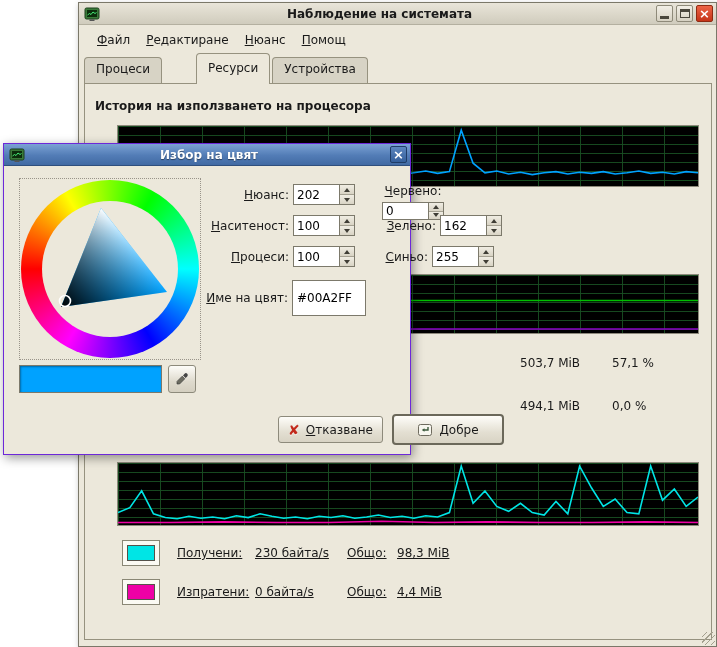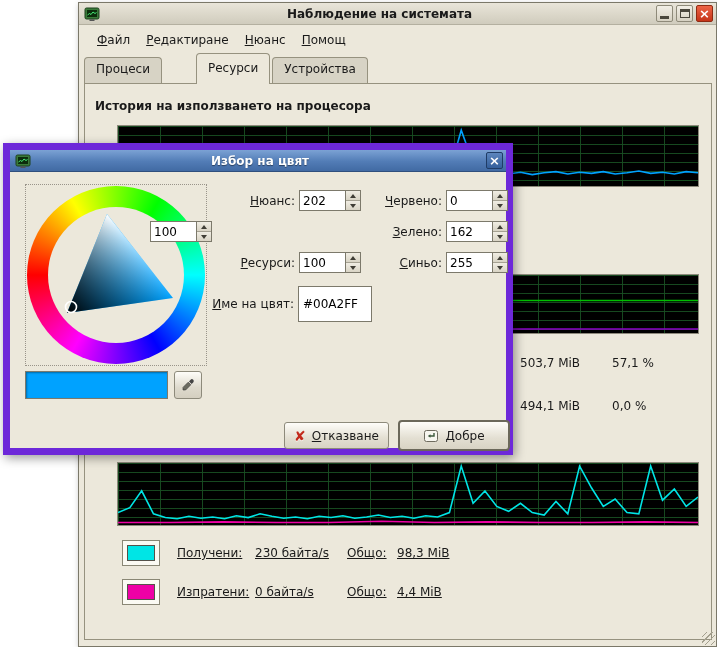--- a/index.html
+++ b/index.html
@@ -54,21 +54,21 @@
             background:#fbfaf3; border:1px solid #8a8775; margin-right:17px; cursor:pointer; }
   .chip { display:block; width:28px; height:16px; border:1px solid #55524a; }
   .leg-label { display:inline-block; width:78px; }
   .leg-rate  { display:inline-block; width:92px; }
   .leg-total-label { display:inline-block; width:50px; }
 
   .resize-grip { position:absolute; right:1px; bottom:1px; width:13px; height:13px; cursor:nwse-resize;
                  background:repeating-linear-gradient(135deg, transparent 0 3px, #a39f8e 3px 4px); }
 
   
-  .dialog { left:3px; top:143px; width:510px; height:312px; z-index:10; border:7px solid #6d28d9;
+  .dialog { left:3px; top:143px; width:408px; height:312px; z-index:10; border:1px solid #6d28d9;
             box-shadow:2px 3px 10px rgba(0,0,0,.4); }
   .dialog .titlebar { background:linear-gradient(#7ba2d4,#527cb6 55%,#416aa3); border-bottom:1px solid #2f4f7d; }
   .dialog .titlebar .title { color:#fff; text-shadow:0 1px 1px rgba(0,0,0,.45); }
 
   .wheel-box { position:absolute; left:15px; top:34px; width:182px; height:182px; border:1px dotted #99948a; cursor:crosshair; }
   .ring { position:absolute; left:1px; top:1px; width:178px; height:178px; border-radius:50%;
           background:conic-gradient(from 0deg,
             hsl(90,100%,50%), hsl(120,100%,50%) 8.3%, hsl(150,100%,50%) 16.6%, hsl(180,100%,50%) 25%,
             hsl(210,100%,50%) 33.3%, hsl(240,100%,50%) 41.6%, hsl(270,100%,50%) 50%,
             hsl(300,100%,50%) 58.3%, hsl(330,100%,50%) 66.6%, hsl(0,100%,50%) 75%,
@@ -248,48 +248,49 @@
           <span class="spin-btn">
               <i class="tri-up"></i>
             </span>
           <span class="spin-btn">
               <i class="tri-down"></i>
             </span>
         </span>
       </span>
     </div>
     <div class="frow" style="left:140px; top:71px; width:211px;">
+      <span class="flabel">Наситеност:</span>
       <span class="spin">
         <input class="spin-input" readonly="" value="100" style="">
         <span class="spin-btns">
           <span class="spin-btn">
               <i class="tri-up"></i>
             </span>
           <span class="spin-btn">
               <i class="tri-down"></i>
             </span>
         </span>
       </span>
     </div>
     <div class="frow" style="left:140px; top:102px; width:211px;">
-      <span class="flabel">Ресурси:</span>
+      <span class="flabel">Процеси:</span>
       <span class="spin">
         <input class="spin-input" readonly="" value="100" style="">
         <span class="spin-btns">
           <span class="spin-btn">
               <i class="tri-up"></i>
             </span>
           <span class="spin-btn">
               <i class="tri-down"></i>
             </span>
         </span>
       </span>
     </div>
 
-    <div class="frow" style="left:320px; top:40px; width:178px;">
+    <div class="frow" style="left:320px; top:40px; width:178px;flex-direction:column;">
       <span class="flabel">Червено:</span>
       <span class="spin">
         <input class="spin-input" readonly="" value="0" style="">
         <span class="spin-btns">
           <span class="spin-btn">
               <i class="tri-up"></i>
             </span>
           <span class="spin-btn">
               <i class="tri-down"></i>
             </span>
@@ -303,21 +304,21 @@
         <span class="spin-btns">
           <span class="spin-btn">
               <i class="tri-up"></i>
             </span>
           <span class="spin-btn">
               <i class="tri-down"></i>
             </span>
         </span>
       </span>
     </div>
-    <div class="frow" style="left:320px; top:102px; width:178px;">
+    <div class="frow" style="left:312px; top:102px; width:178px;">
       <span class="flabel">Синьо:</span>
       <span class="spin">
         <input class="spin-input" readonly="" value="255" style="">
         <span class="spin-btns">
           <span class="spin-btn">
               <i class="tri-up"></i>
             </span>
           <span class="spin-btn">
               <i class="tri-down"></i>
             </span>

